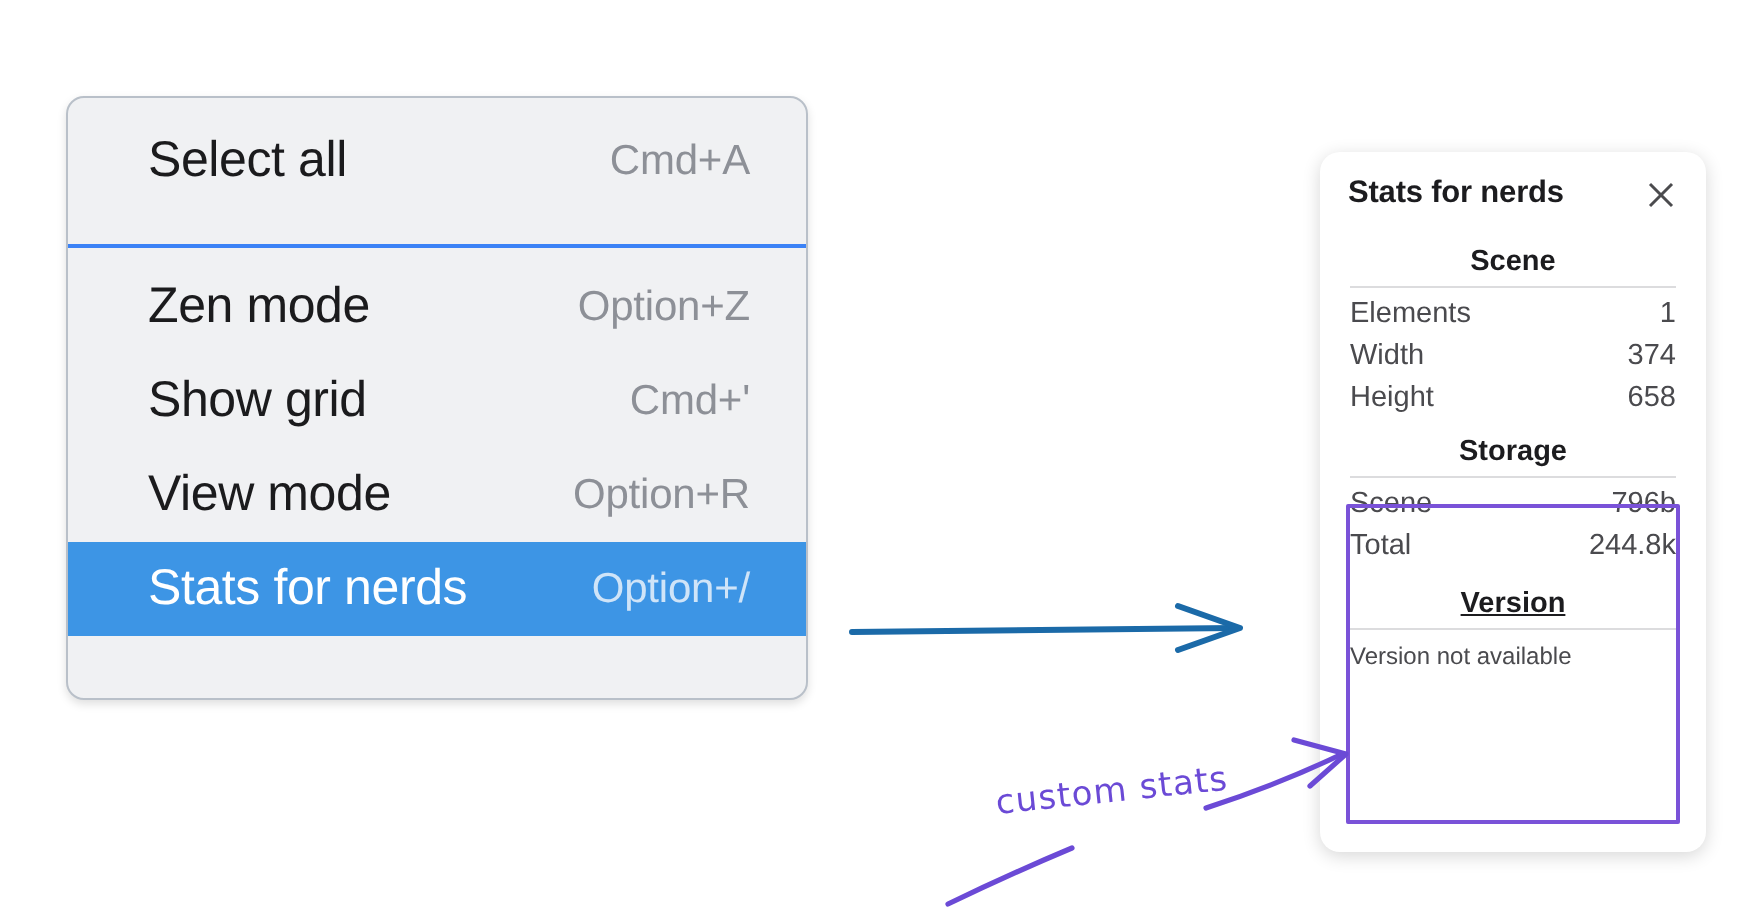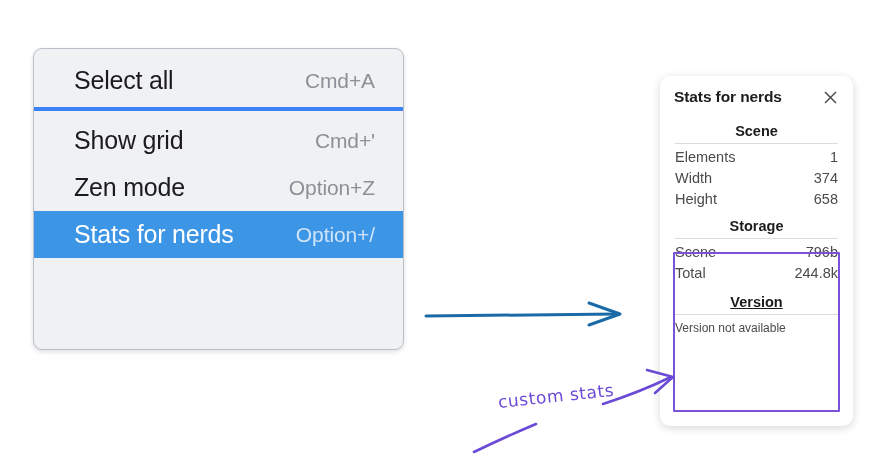--- a/index.html
+++ b/index.html
@@ -27,22 +27,22 @@
     border: 1px solid #b9c0c9;
     border-radius: 9px;
     box-sizing: border-box;
     box-shadow: 0 2px 5px rgba(0,0,0,0.13);
     overflow: hidden;
   }
   .menu-group {
     padding: 6px 0;
   }
   .menu-group.first {
-    border-bottom: 4px solid #3b82f6;
-    padding: 8px 0 3px 0;
+    border-bottom: 2px solid #3b82f6;
+    padding: 8px 0 18px 0;
   }
   .menu-row {
     height: 47px;
     display: flex;
     align-items: center;
     justify-content: space-between;
     padding: 0 28px 0 40px;
     box-sizing: border-box;
   }
   .menu-label {
@@ -166,26 +166,30 @@
 
   <div class="menu-group first">
     <div class="menu-row">
       <span class="menu-label">Select all</span>
       <span class="menu-shortcut">Cmd+A</span>
     </div>
   </div>
 
   <div class="menu-group">
     <div class="menu-row">
+      <span class="menu-label">Zen mode</span>
+      <span class="menu-shortcut">Option+Z</span>
+    </div>
+    <div class="menu-row">
       <span class="menu-label">Show grid</span>
       <span class="menu-shortcut">Cmd+'</span>
     </div>
     <div class="menu-row">
-      <span class="menu-label">Zen mode</span>
-      <span class="menu-shortcut">Option+Z</span>
+      <span class="menu-label">View mode</span>
+      <span class="menu-shortcut">Option+R</span>
     </div>
     <div class="menu-row selected">
       <span class="menu-label">Stats for nerds</span>
       <span class="menu-shortcut">Option+/</span>
     </div>
   </div>
 
 </div>
 
 <div id="stats-panel">

